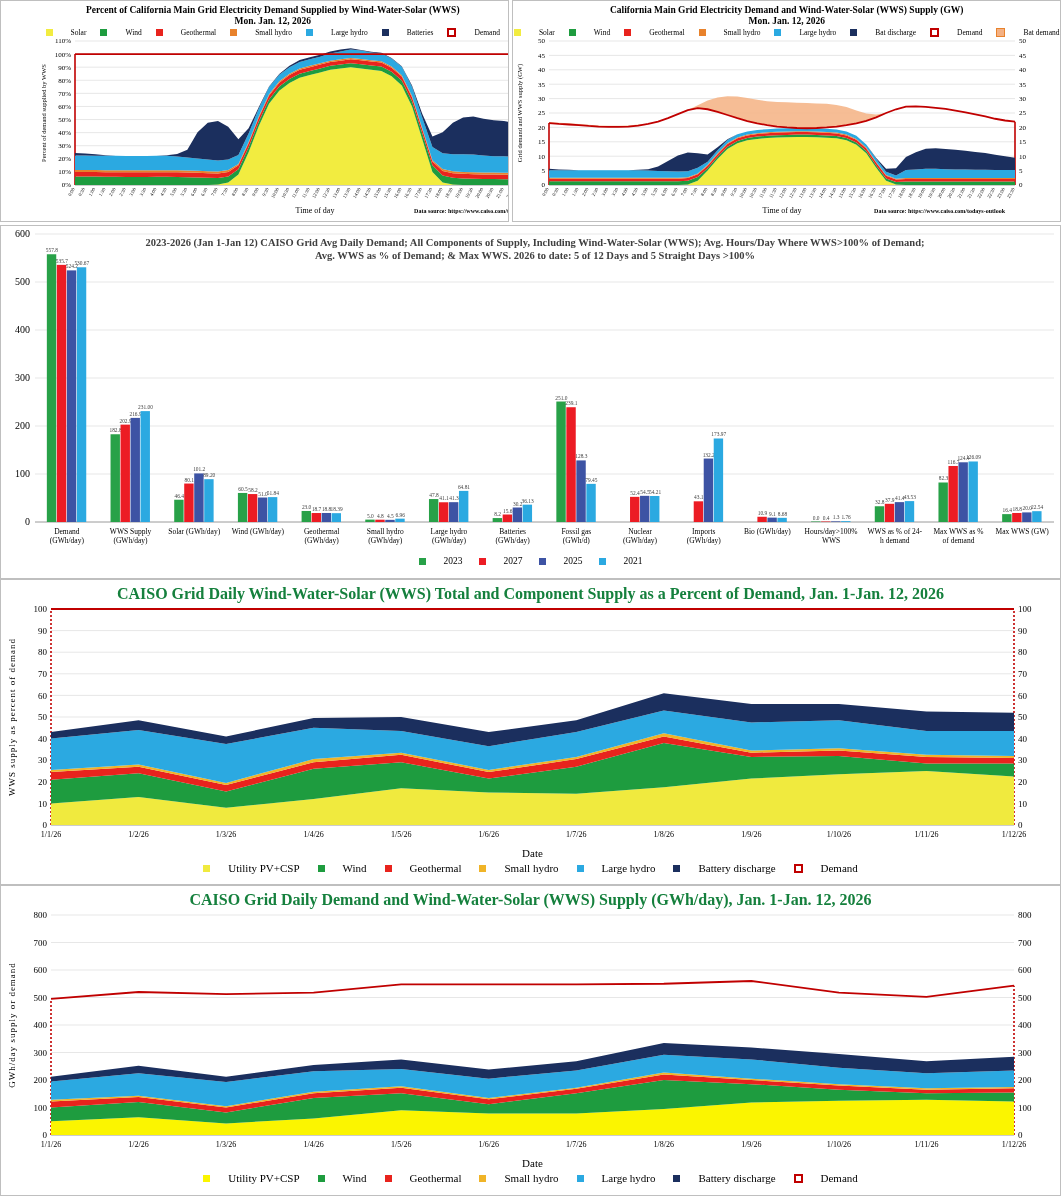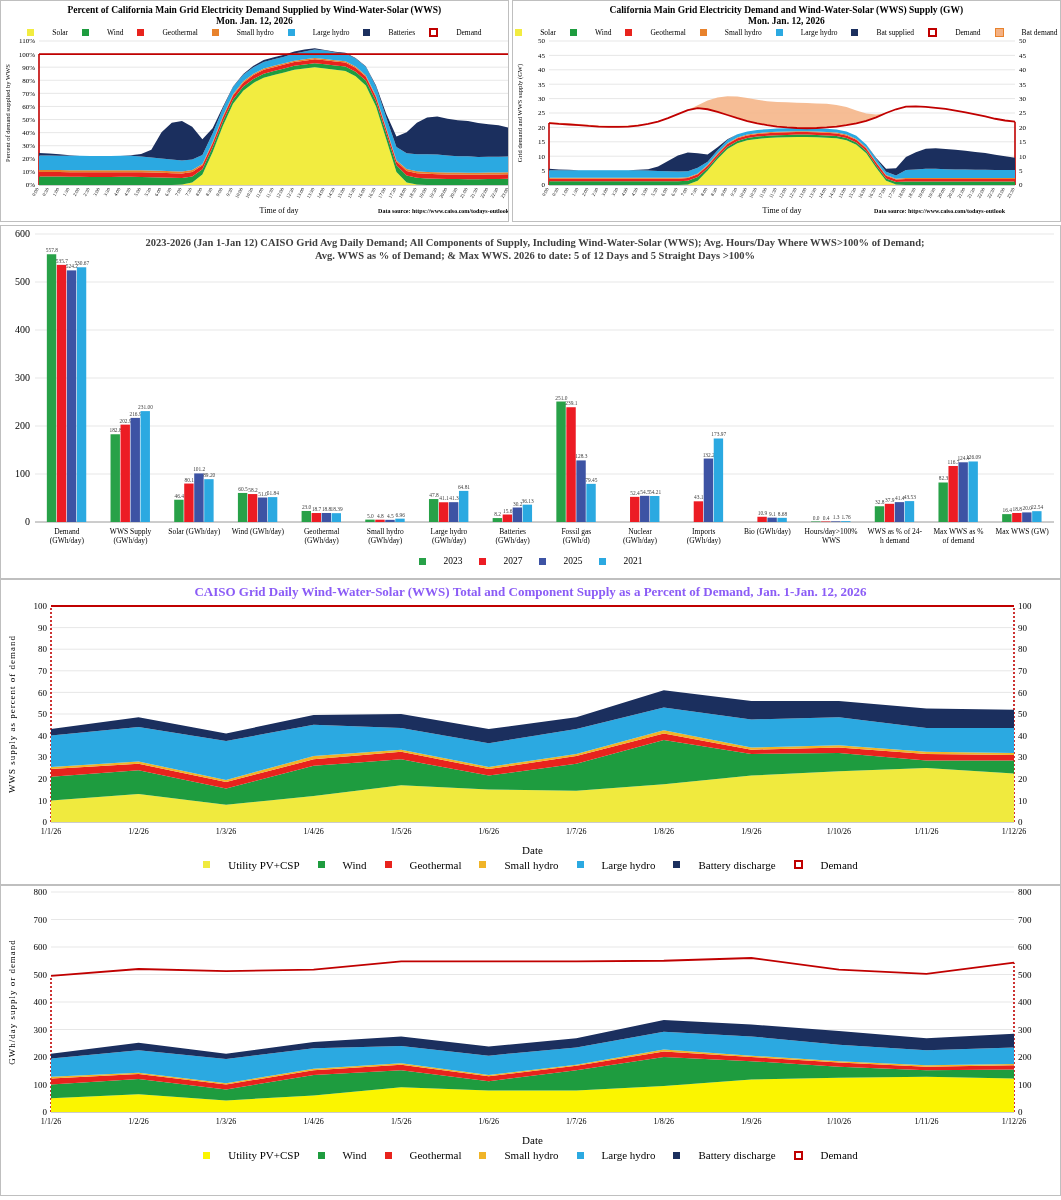--- a/index.html
+++ b/index.html
@@ -1,26 +1,26 @@
 <!DOCTYPE html>
 <html><head>
 <meta charset="utf-8">
 <style>
   html,body{margin:0;padding:0;background:#fff;}
   body{width:1061px;height:1200px;font-family:"Liberation Serif","DejaVu Serif",serif;color:#000;}
   .row{display:flex;gap:3px;margin-bottom:3px;}
   .panel{border:1px solid #bfbfbf;background:#fff;box-sizing:border-box;position:relative;overflow:hidden;}
-  .p1{width:528px;height:222px;}
+  .p1{width:528px;height:222px;padding-left:36px;}
   .p2{width:570px;height:222px;}
   .pbar{width:1061px;height:354px;}
   .p3{width:1061px;height:306px;}
   .p4{width:1061px;height:311px;}
   .ctitle{font-weight:bold;text-align:center;line-height:1.15;}
   .t-small{font-size:9.5px;padding-top:4px;}
-  .t-big{font-size:13px;padding-top:5px;color:#8b5cf6;}
+  .t-big{font-size:16px;padding-top:5px;color:#15803d;}
   .bar-title{position:absolute;top:10px;left:94px;width:880px;font-size:10.5px;font-weight:bold;text-align:center;color:#404040;line-height:1.25;z-index:5;}
   .legend{display:flex;justify-content:center;gap:14px;align-items:center;font-size:7.5px;margin-top:1px;}
   .legend.big{font-size:11px;gap:18px;}
   .legend.bars{font-size:9.5px;gap:16px;margin-top:0;}
   .legend .it{display:flex;align-items:center;gap:18px;white-space:nowrap;}
   .legend .sw{width:7px;height:7px;display:inline-block;}
   svg{display:block;}
   text{font-family:"Liberation Serif","DejaVu Serif",serif;}
 </style>
 </head>
@@ -170,21 +170,21 @@
         <span class="it">
           <span class="sw" style="background: rgb(232, 130, 44);"></span>
           <span>Small hydro</span>
         </span>
         <span class="it">
           <span class="sw" style="background: rgb(43, 169, 225);"></span>
           <span>Large hydro</span>
         </span>
         <span class="it">
           <span class="sw" style="background: rgb(27, 47, 94);"></span>
-          <span>Bat supplied</span>
+          <span>Bat discharge</span>
         </span>
         <span class="it">
           <span class="sw" style="background: rgb(255, 255, 255); border: 2px solid rgb(192, 0, 0); width: 5px; height: 5px;"></span>
           <span>Demand</span>
         </span>
         <span class="it">
           <span class="sw" style="background: rgb(244, 177, 131); border: 1px solid rgb(232, 130, 44);"></span>
           <span>Bat demand</span>
         </span>
       </div>
@@ -564,20 +564,21 @@
         <span>Battery discharge</span>
       </span>
       <span class="it">
         <span class="sw" style="background: rgb(255, 255, 255); border: 2px solid rgb(192, 0, 0); width: 5px; height: 5px;"></span>
         <span>Demand</span>
       </span>
     </div>
 </div>
 
 <div class="panel p4">
+  <div class="ctitle t-big">CAISO Grid Daily Demand and Wind-Water-Solar (WWS) Supply (GWh/day), Jan. 1-Jan. 12,  2026</div>
   <svg width="1059" height="262">
       <line x1="50" y1="226" x2="1013" y2="226" stroke="#9a9a9a" stroke-width="1"></line>
       <text x="46" y="229.15" font-size="9" text-anchor="end" fill="#000">0</text>
       <text x="1017" y="229.15" font-size="9" text-anchor="start" fill="#000">0</text>
       <line x1="50" y1="198.5" x2="1013" y2="198.5" stroke="#DCDCDC" stroke-width="0.7"></line>
       <text x="46" y="201.65" font-size="9" text-anchor="end" fill="#000">100</text>
       <text x="1017" y="201.65" font-size="9" text-anchor="start" fill="#000">100</text>
       <line x1="50" y1="171" x2="1013" y2="171" stroke="#DCDCDC" stroke-width="0.7"></line>
       <text x="46" y="174.15" font-size="9" text-anchor="end" fill="#000">200</text>
       <text x="1017" y="174.15" font-size="9" text-anchor="start" fill="#000">200</text>

